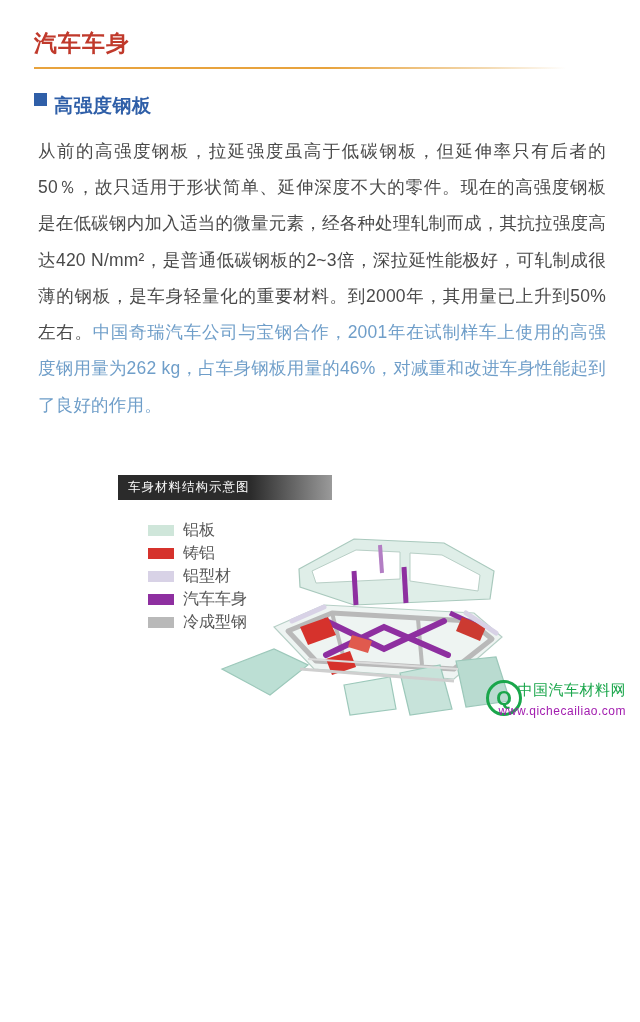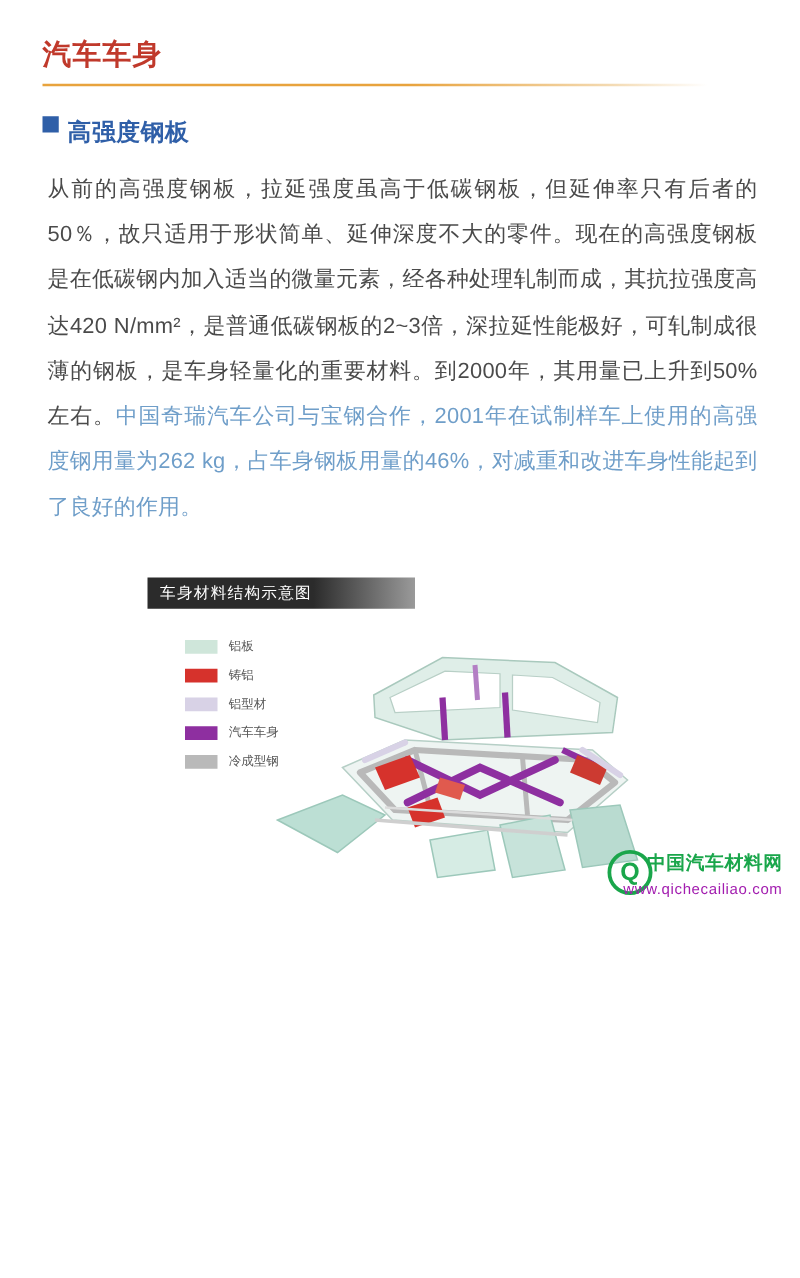--- a/index.html
+++ b/index.html
@@ -64,21 +64,21 @@
     letter-spacing: 0.2px;
   }
   .highlight {
     color: #6f9ec9;
   }
   .section-gap {
     height: 34px;
   }
   .figure {
     position: relative;
-    margin: 5px 0 0 0;
+    margin: 18px 0 0 0;
     width: 100%;
     height: 248px;
   }
   .fig-caption-bar {
     position: absolute;
     left: 84px;
     top: 0;
     width: 214px;
     height: 25px;
     background: linear-gradient(to right, #2b2b2b 0%, #2b2b2b 62%, #9a9a9a 100%);
@@ -86,21 +86,21 @@
     font-size: 12.5px;
     line-height: 25px;
     padding-left: 10px;
     box-sizing: border-box;
     letter-spacing: 1px;
   }
   .legend {
     position: absolute;
     left: 114px;
     top: 44px;
-    font-size: 10px;
+    font-size: 16px;
     color: #555;
   }
   .legend-row {
     display: flex;
     align-items: center;
     height: 23px;
   }
   .legend-swatch {
     width: 26px;
     height: 11px;
@@ -136,21 +136,21 @@
     font-weight: bold;
     text-align: center;
     line-height: 30px;
   }
   .footer-name {
     position: absolute;
     right: 14px;
     bottom: 26px;
     font-size: 15px;
     color: #1aa64b;
-    font-weight: bold;
+    font-weight: normal;
     letter-spacing: 0.5px;
     margin-top: 39px;
   }
   .footer-url {
     position: absolute;
     right: 14px;
     bottom: 8px;
     font-size: 12px;
     color: #a21caf;
     letter-spacing: 0.5px;

